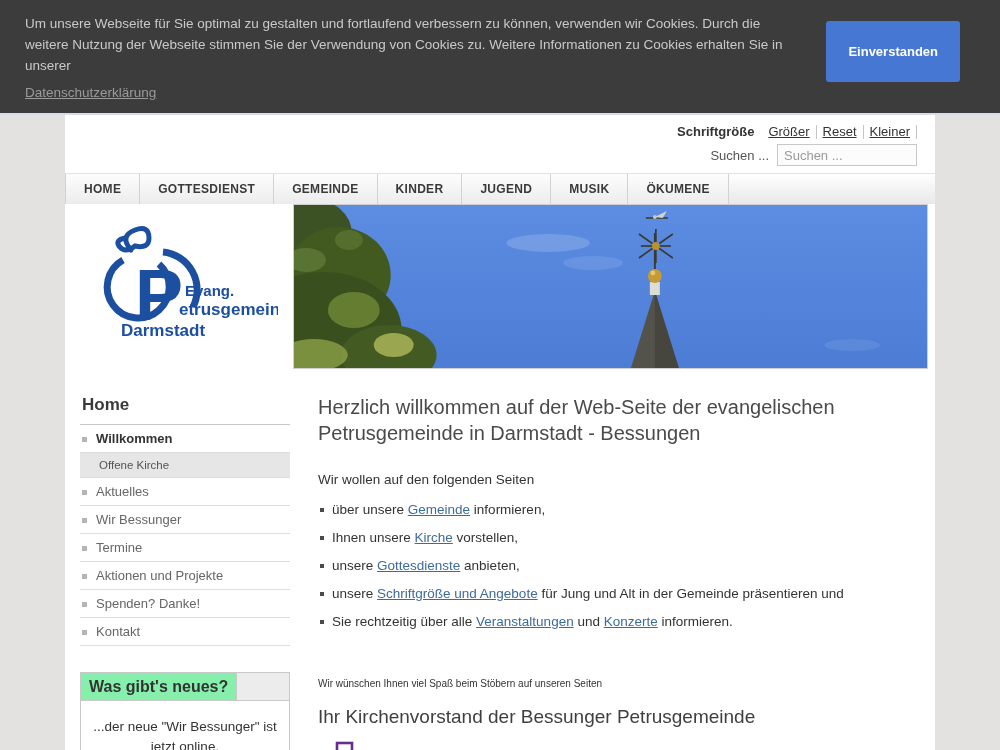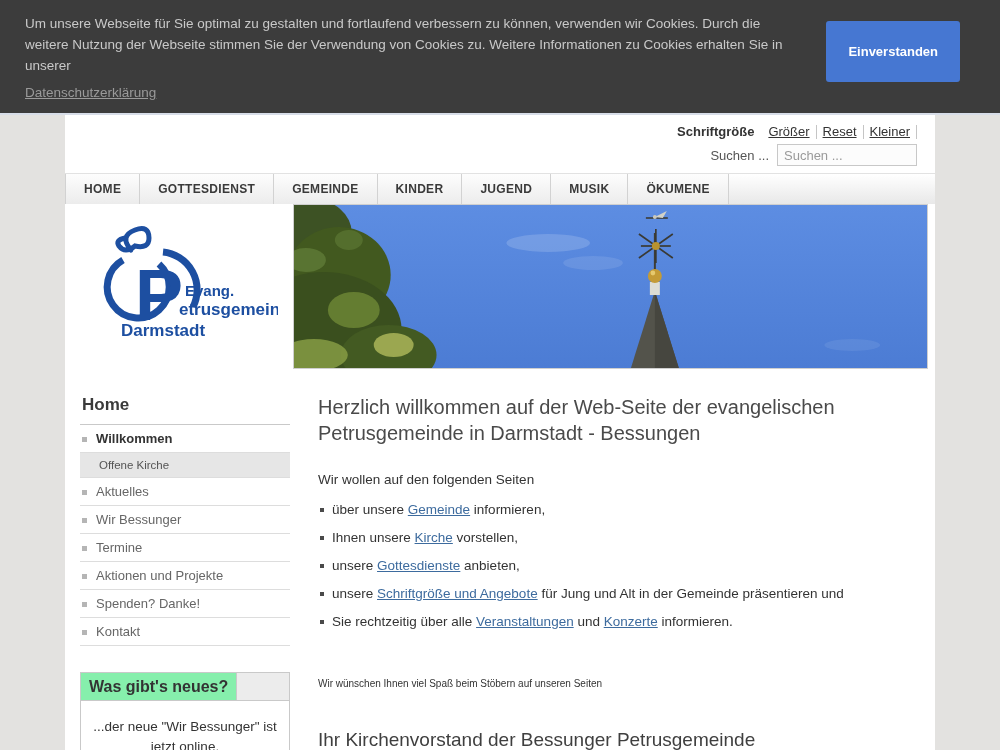--- a/index.html
+++ b/index.html
@@ -116,21 +116,21 @@
   }
   .intro { font-size: 13.5px; margin-bottom: 6px; }
   .link-list { list-style: none; margin-top: 14px; }
   .link-list li { position: relative; padding-left: 14px; margin: 11px 0; font-size: 13.5px; line-height: 17px; }
   .link-list li::before {
     content: ""; position: absolute; left: 2px; top: 7px;
     width: 4px; height: 4px; background: #4a4a4a;
   }
   .main-col a.inline-link { color: #3d6b9e; text-decoration: underline; }
   .closing { font-size: 10px; margin-top: 48px; }
-  .kv-heading { font-size: 19px; font-weight: 400; color: #3f3f3f; margin-top: 40px; }
+  .kv-heading { font-size: 19px; font-weight: 400; color: #3f3f3f; margin-top: 17px; }
   .ekhn { display: flex; align-items: center; margin-top: 13px; }
 </style>
 </head>
 <body>
 
 <div class="cookie-banner">
   <div class="cookie-text">
     <span>Um unsere Webseite für Sie optimal zu gestalten und fortlaufend verbessern zu können, verwenden wir Cookies. Durch die weitere Nutzung der Webseite stimmen Sie der Verwendung von Cookies zu. Weitere Informationen zu Cookies erhalten Sie in unserer</span><br>
     <a class="cookie-privacy">Datenschutzerklärung</a>
   </div>

